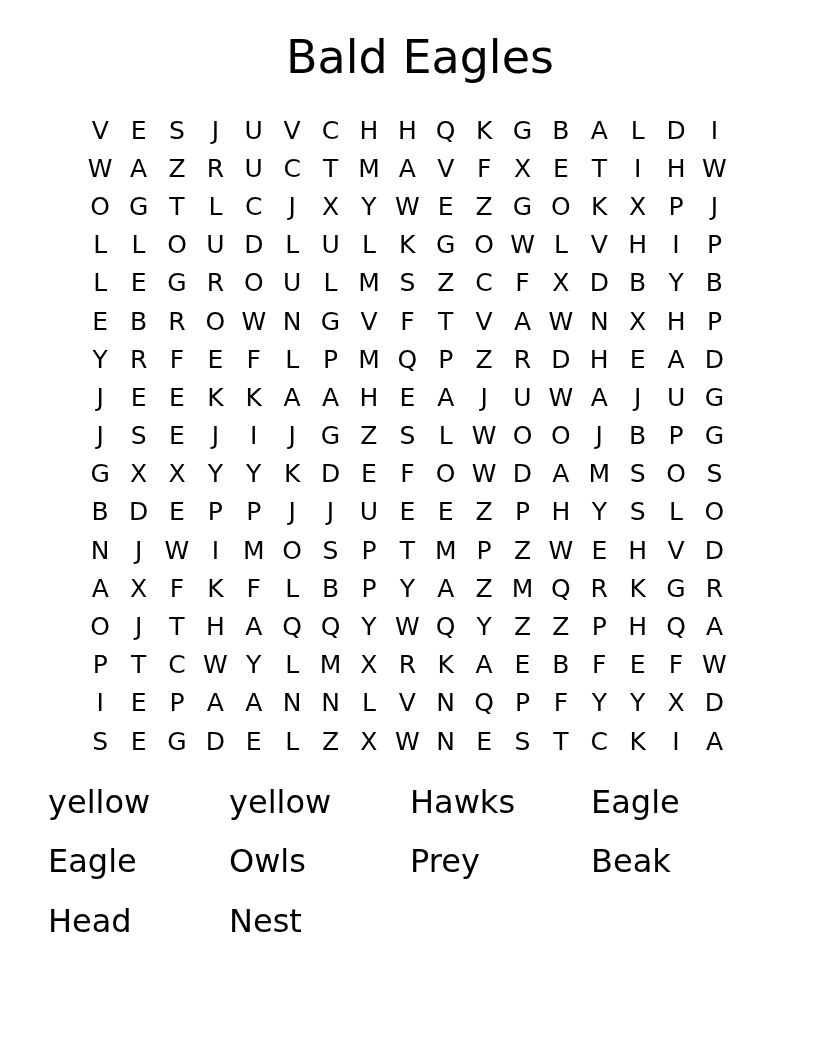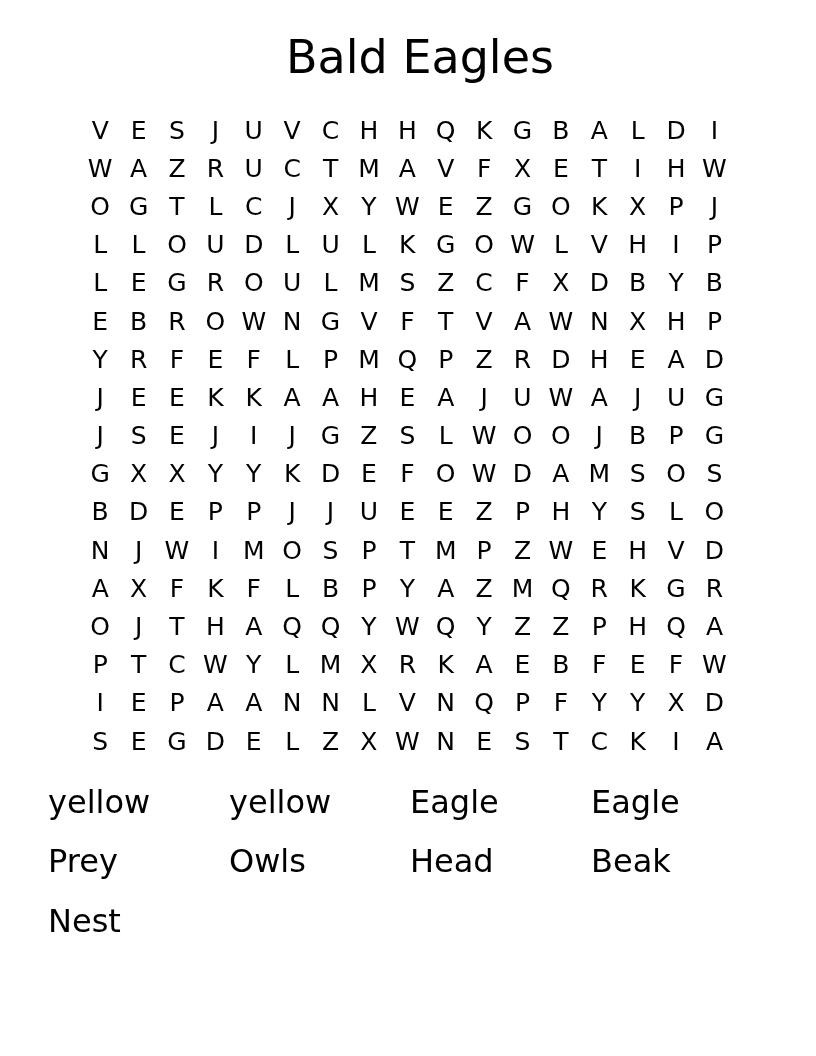--- a/index.html
+++ b/index.html
@@ -346,20 +346,21 @@
     <span class="cell">T</span>
     <span class="cell">C</span>
     <span class="cell">K</span>
     <span class="cell">I</span>
     <span class="cell">A</span>
   </div>
 
 <div class="word-list">
     <span class="word">yellow</span>
     <span class="word">yellow</span>
+    <span class="word">Hawks</span>
     <span class="word">Eagle</span>
     <span class="word">Eagle</span>
+    <span class="word">Owls</span>
     <span class="word">Prey</span>
-    <span class="word">Owls</span>
+    <span class="word">Beak</span>
     <span class="word">Head</span>
-    <span class="word">Beak</span>
     <span class="word">Nest</span>
   </div>
 
 </body></html>

